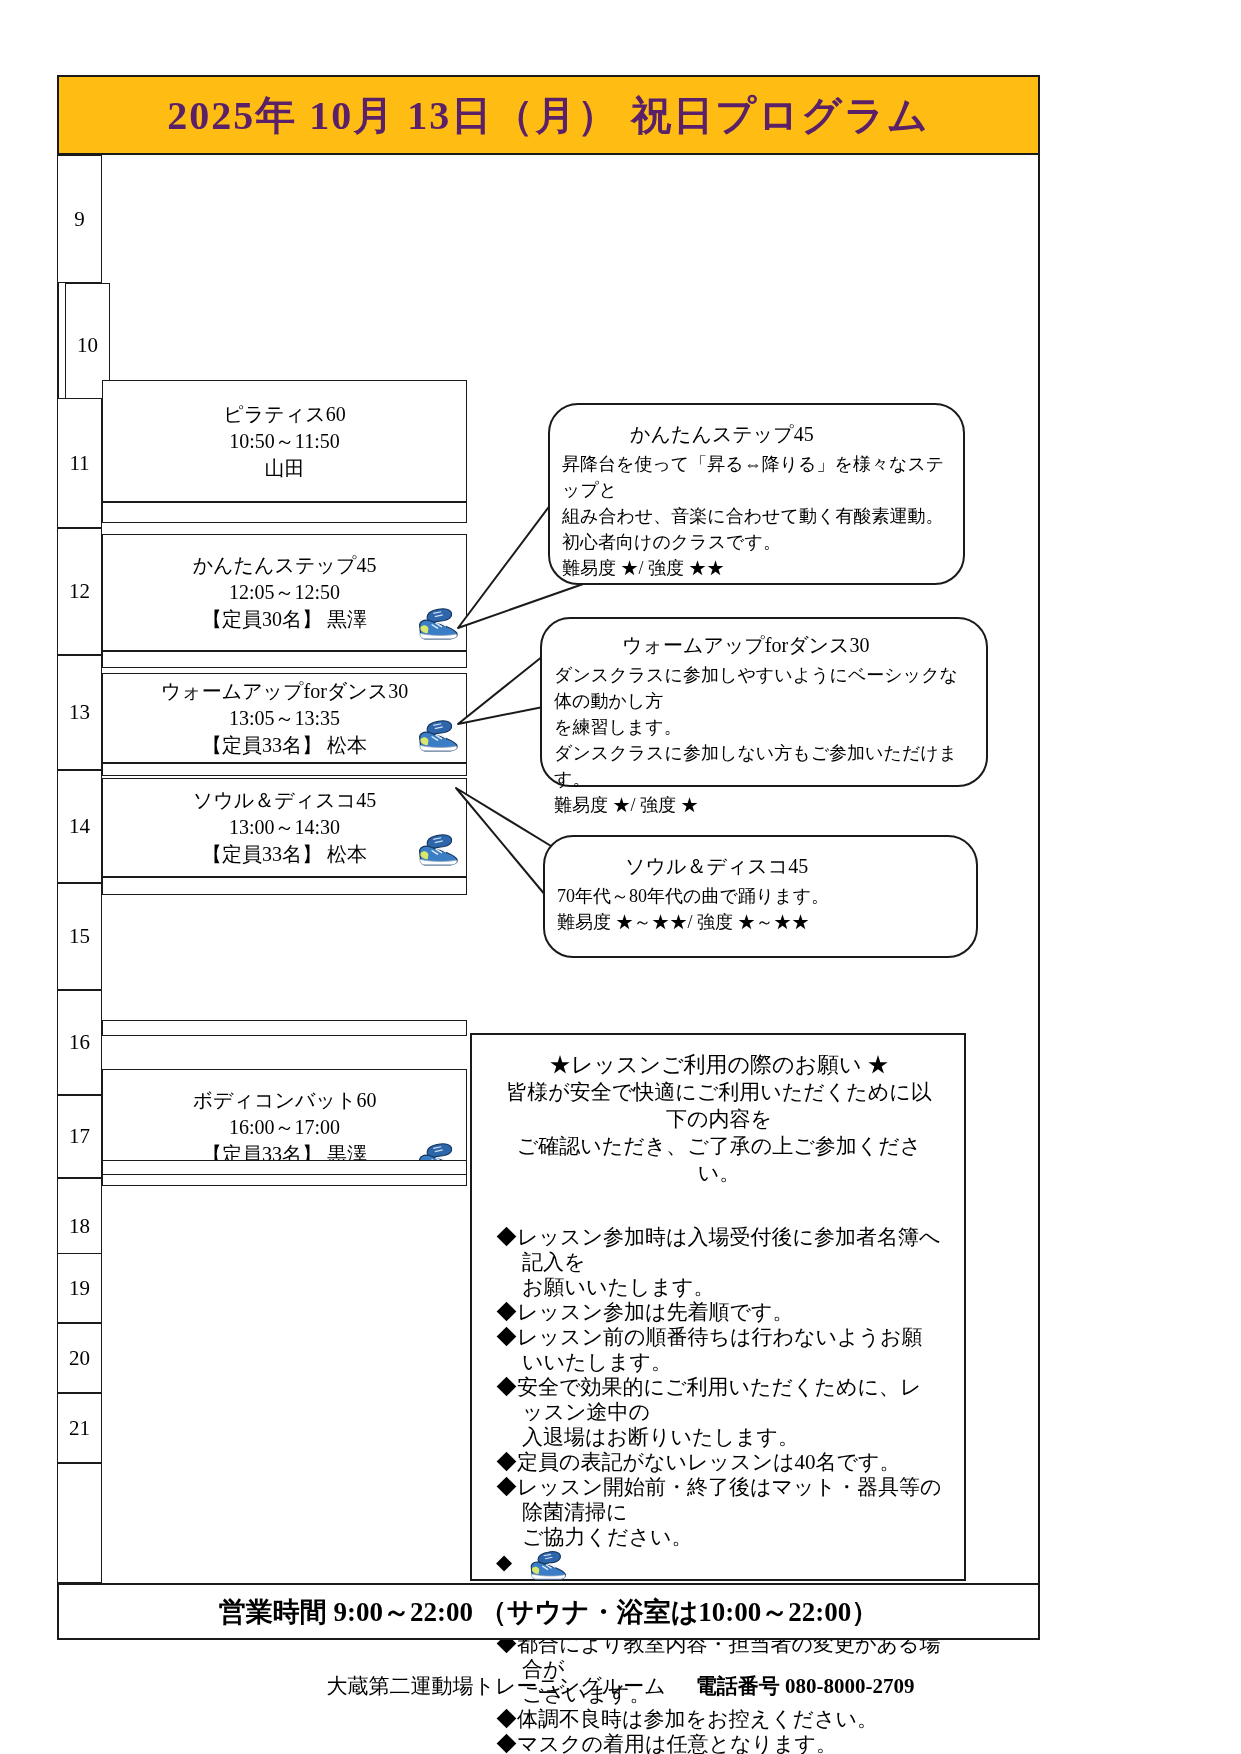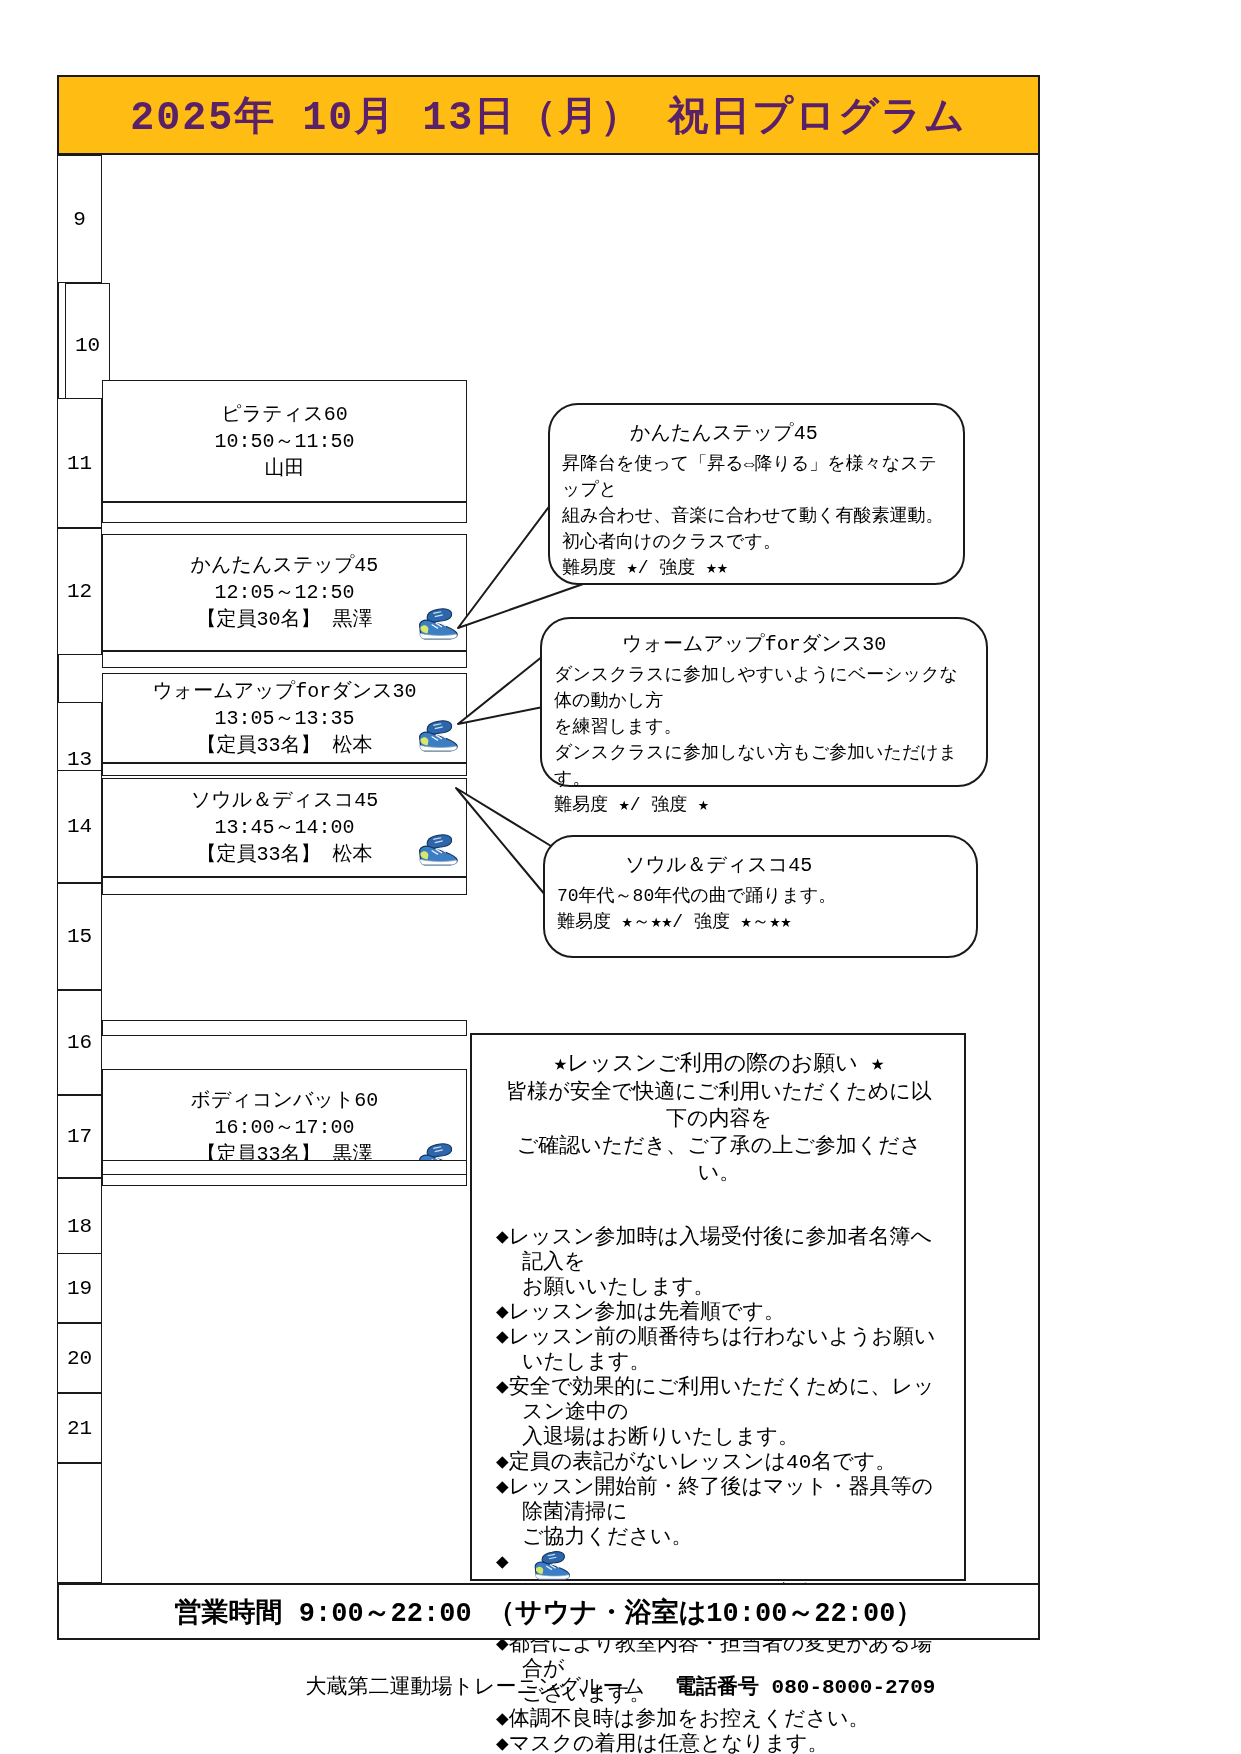--- a/index.html
+++ b/index.html
@@ -1,34 +1,34 @@
 <!DOCTYPE html>
 <html><head>
 <meta charset="utf-8">
 <style>
   html,body{margin:0;padding:0;background:#e8e8e8;}
   .page{
     position:relative;width:1241px;height:1754px;background:#ffffff;
-    font-family:Liberation Mono, monospace;color:#000;
+    font-family:Liberation Serif, serif;color:#000;
     margin:0 auto;overflow:hidden;
   }
   
   .frame{position:absolute;left:57px;top:75px;width:983px;height:1565px;
     border:2.5px solid #1a1a1a;box-sizing:border-box;background:#fff;}
   
   .header-bar{position:absolute;left:57px;top:75px;width:983px;height:80px;
     box-sizing:border-box;border:2.5px solid #1a1a1a;background:#FFBD14;color:#5A2168;
     display:flex;align-items:center;justify-content:center;z-index:1;}
   .header-bar span{font-size:40px;font-weight:bold;letter-spacing:2px;}
   
   .hour-cell{position:absolute;left:57px;width:45px;box-sizing:border-box;
     border:1.6px solid #1a1a1a;background:#fff;display:flex;align-items:center;justify-content:center;
     font-size:21px;z-index:1;}
   .hc-0{top:155px;height:128px;} .hc-1{top:283px;height:124px;margin-left:8px;} .hc-2{top:398px;height:130px;}
-  .hc-3{top:528px;height:127px;} .hc-4{top:655px;height:115px;margin-top:47px;} .hc-5{top:770px;height:113px;}
+  .hc-3{top:528px;height:127px;} .hc-4{top:655px;height:115px;} .hc-5{top:770px;height:113px;}
   .hc-6{top:883px;height:107px;} .hc-7{top:990px;height:105px;} .hc-8{top:1095px;height:83px;}
   .hc-9{top:1178px;height:97px;} .hc-10{top:1253px;height:70px;} .hc-11{top:1323px;height:70px;}
   .hc-12{top:1393px;height:70px;} .hc-13{top:1463px;height:120px;}
   
   .class-cell{position:absolute;left:102px;width:365px;box-sizing:border-box;
     border:1.6px solid #1a1a1a;background:#fff;display:flex;flex-direction:column;
     align-items:center;justify-content:center;text-align:center;font-size:20px;line-height:27px;z-index:1;}
   .cc-0{top:380px;height:122px;} .cc-1{top:534px;height:117px;} .cc-2{top:673px;height:90px;}
   .cc-3{top:778px;height:99px;} .cc-4{top:898px;height:122px;} .cc-5{top:1069px;height:117px;}
   .gap-box{position:absolute;left:102px;width:365px;box-sizing:border-box;
@@ -151,21 +151,21 @@
           <path d="M7 24 C6 19 12 15 19 17 L30 21 C40 24 50 28 53 32 C56 36 52 40 45 40 L13 40 C7 40 8 30 7 24 Z" fill="#3B7EC6" stroke="#14365E" stroke-width="1.5"></path>
           <path d="M7 33 C20 36 40 37 53 34 C55 36 53 39 48 40 L13 40 C9 40 7 36 7 33 Z" fill="#FFFFFF" stroke="#8FA6BC" stroke-width="1"></path>
           <path d="M8 25 C12 22 16 22 18 27 L17 33 C13 33 9 31 8 28 Z" fill="#D9E76B"></path>
           <path d="M22 22 L30 27 M27 20 L35 25 M32 19 L40 24" stroke="#E8F0FA" stroke-width="1.8" fill="none"></path>
         </svg></span>
   </div>
   <div class="gap-box gb-2"></div>
 
   <div class="class-cell cc-3">
     <div>ソウル＆ディスコ45</div>
-    <div>13:45～14:00</div>
+    <div>13:00～14:30</div>
     <div>【定員33名】 松本</div>
     <span class="shoe"><svg viewBox="0 0 60 44">
           <path d="M30 3 C38 1 46 3 47 8 C48 12 44 16 38 17 L24 19 C18 19 15 15 17 10 C19 6 24 4 30 3 Z" fill="#2E66AC" stroke="#14365E" stroke-width="1.5"></path>
           <path d="M24 8 L34 6 M26 12 L36 10" stroke="#CFE0F2" stroke-width="1.5" fill="none"></path>
           <path d="M7 24 C6 19 12 15 19 17 L30 21 C40 24 50 28 53 32 C56 36 52 40 45 40 L13 40 C7 40 8 30 7 24 Z" fill="#3B7EC6" stroke="#14365E" stroke-width="1.5"></path>
           <path d="M7 33 C20 36 40 37 53 34 C55 36 53 39 48 40 L13 40 C9 40 7 36 7 33 Z" fill="#FFFFFF" stroke="#8FA6BC" stroke-width="1"></path>
           <path d="M8 25 C12 22 16 22 18 27 L17 33 C13 33 9 31 8 28 Z" fill="#D9E76B"></path>
           <path d="M22 22 L30 27 M27 20 L35 25 M32 19 L40 24" stroke="#E8F0FA" stroke-width="1.8" fill="none"></path>
         </svg></span>
   </div>

